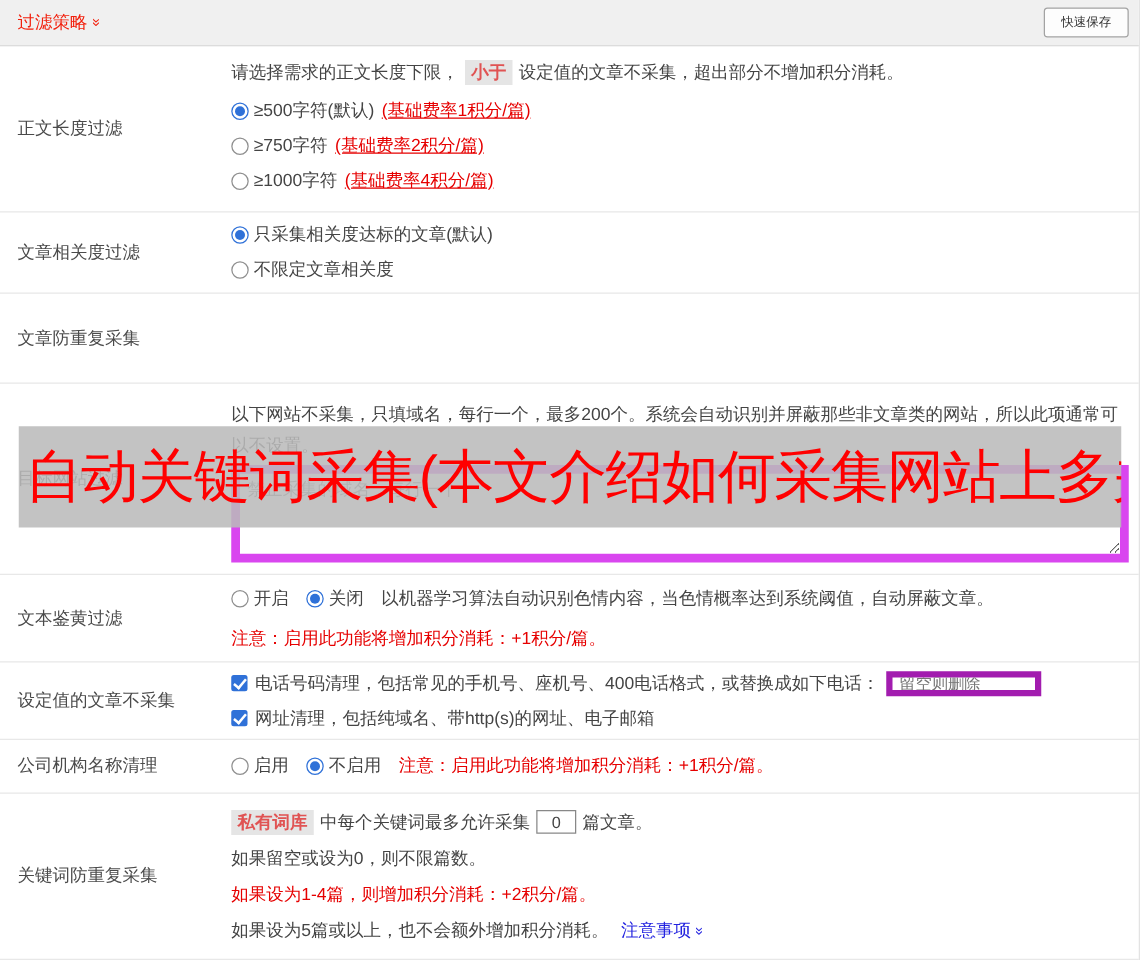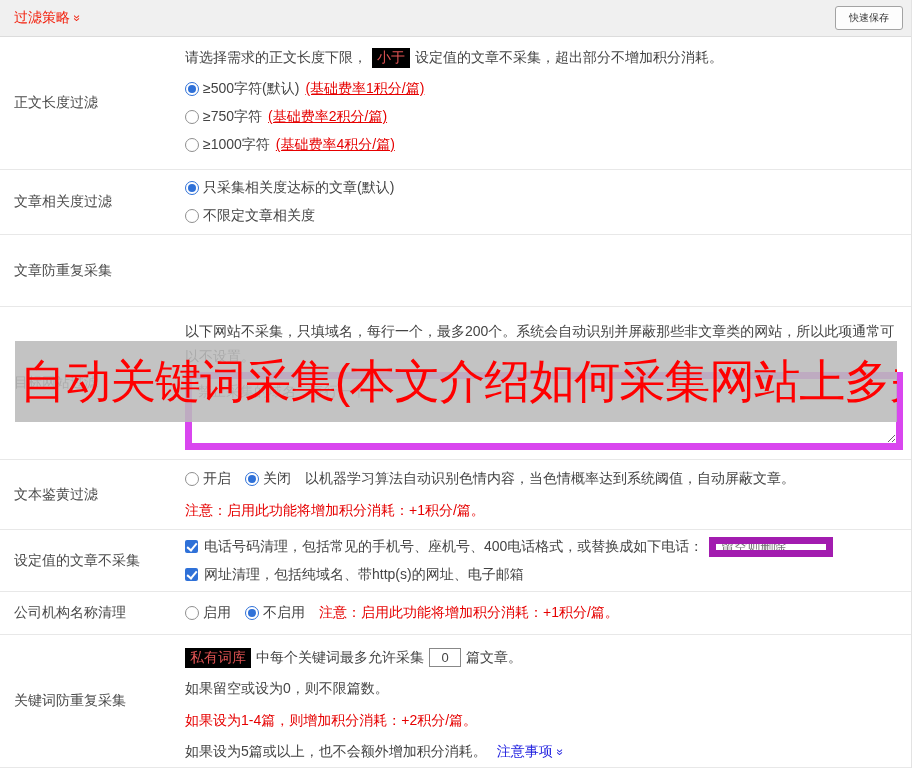--- a/index.html
+++ b/index.html
@@ -35,21 +35,21 @@
   .row-content { flex: 1; display: flex; flex-direction: column; justify-content: center; padding-right: 6px; }
   .line { height: 28px; display: flex; align-items: center; white-space: nowrap; }
   .line-sm { height: 24px; display: flex; align-items: center; white-space: nowrap; }
 
   .r1 { height: 133px; } .r2 { height: 65px; } .r3 { height: 72px; }
   .r4 { height: 153px; } .r5 { height: 70px; } .r6 { height: 62px; }
   .r7 { height: 43px; } .r8 { height: 133px; }
   .r1 .row-content { justify-content: flex-start; padding-top: 9px; }
   .r1 .intro { margin-bottom: 5px; }
   .r4 .row-content { justify-content: flex-start; padding-top: 12px; }
-  .r8 .row-content { justify-content: space-between; padding-top: 8px; }
+  .r8 .row-content { justify-content: flex-start; padding-top: 8px; }
   .r8 .line { height: 29px; }
 
   
   .radio {
     width: 14px; height: 14px; border: 1px solid #8f8f8f; border-radius: 50%;
     background: #fff; display: inline-block; position: relative; flex: none;
     margin-right: 4px; cursor: pointer;
   }
   .radio.checked { border-color: #2f71d8; }
   .radio.checked::after {
@@ -58,33 +58,33 @@
   }
   .checkbox {
     width: 13px; height: 13px; border-radius: 2px; background: #2f71d8;
     display: inline-block; position: relative; flex: none; margin-right: 6px; cursor: pointer;
   }
   .checkbox::after {
     content: ""; position: absolute; left: 4px; top: 1px; width: 4px; height: 8px;
     border: solid #fff; border-width: 0 2px 2px 0; transform: rotate(40deg);
   }
 
-  .tag { background: #000000; color: #e05353; padding: 1px 5px; margin: 0 5px; }
+  .tag { background: #e5e5e5; color: #e05353; padding: 1px 5px; margin: 0 5px; font-weight: bold; }
   .tag.first { margin-left: 0; }
   .red-note { color: #e60000; }
   .cost { color: #e60000; text-decoration: underline; margin-left: 6px; }
   .blue-link { color: #2323e0; margin-left: 10px; cursor: pointer; display: inline-flex; align-items: center; }
 
   .desc-wrap { width: 721px; line-height: 25px; white-space: normal; }
   .site-textarea {
     width: 718px; height: 78px; margin-top: 3px; border: 7px solid #d946ef;
     font-family: inherit; font-size: 14px; padding: 4px 6px; resize: both; background:#fff;
   }
   .phone-input {
-    width: 124px; height: 20px; border: 7px solid #a21caf; font-size: 13px;
+    width: 124px; height: 20px; border: 5px solid #a21caf; font-size: 13px;
     padding: 0 5px; margin-left: 6px; font-family: inherit; color:#444;
   }
   .num-input {
     width: 32px; height: 19px; border: 1px solid #888; text-align: center;
     font-size: 13px; margin: 0 5px; font-family: inherit; color:#444;
   }
   .gap-r14 { margin-right: 14px; display: inline-flex; align-items: center; }
 
   
   .overlay {

